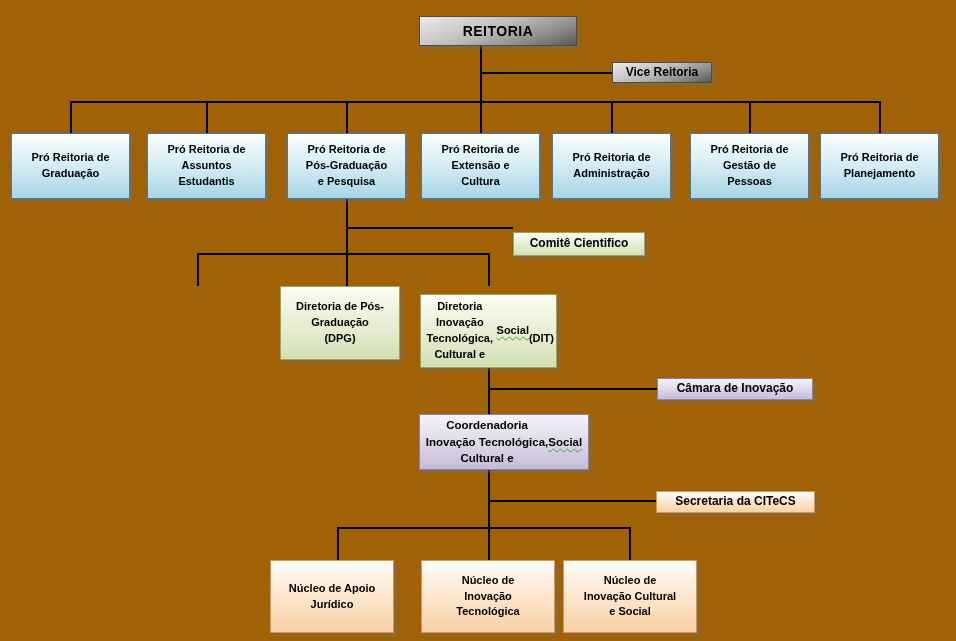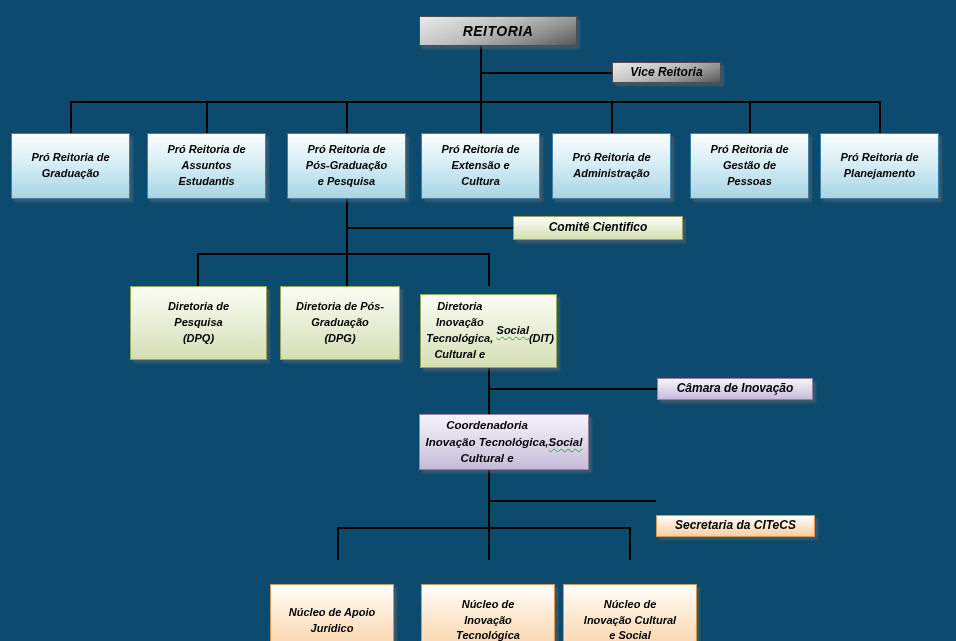--- a/index.html
+++ b/index.html
@@ -1,22 +1,21 @@
 <!DOCTYPE html>
 <html style="--line: #000000; --wavy: #3aa13a; --gray-top: #ebebeb; --gray-bottom: #575757; --gray-border: #4d4d4d; --blue-top: #f9fdfe; --blue-bottom: #a7d5e6; --blue-border: #3e7fa7; --green-top: #fbfcf3; --green-bottom: #d4dfb4; --green-border: #93a756; --purple-top: #f5f3f9; --purple-bottom: #c6bbd9; --purple-border: #8f82a5; --orange-top: #fffdfa; --orange-bottom: #f9d0a5; --orange-border: #d89554;"><head>
 <meta charset="utf-8">
 <style>
   html,body{margin:0;padding:0;background:#ffffff;}
   #canvas{
     position:relative;
     width:956px;height:641px;
-    background:#0c4a6e;
+    background:#a16207;
     font-family:"Liberation Sans","DejaVu Sans",sans-serif;
     overflow:hidden;
-    font-style:italic;
   }
   
   .h,.v{position:absolute;background:var(--line,#000);}
   .h{height:2px;}
   .v{width:2px;}
   
   .node{
     position:absolute;
     display:flex;align-items:center;justify-content:center;
     text-align:center;
@@ -40,21 +39,20 @@
     border-color:var(--green-border);
     background:linear-gradient(to bottom,var(--green-top) 0%,#eaf0d8 45%,var(--green-bottom) 100%);
   }
   .purple{
     border-color:var(--purple-border);
     background:linear-gradient(to bottom,var(--purple-top) 0%,#e1dcec 45%,var(--purple-bottom) 100%);
   }
   .orange{
     border-color:var(--orange-border);
     background:linear-gradient(to bottom,var(--orange-top) 0%,#fde8d0 45%,var(--orange-bottom) 100%);
-    margin-top:24px;
   }
   .root-label{font-size:14px;letter-spacing:.5px;}
   .side-label{font-size:12px;white-space:nowrap;}
   .coord-label{font-size:11.5px;margin-left:16px;}
   .wavy{
     text-decoration-line:underline;
     text-decoration-style:wavy;
     text-decoration-color:var(--wavy,#3aa13a);
     text-decoration-thickness:1px;
     text-underline-offset:2px;
@@ -82,46 +80,43 @@
   <div class="v" style="left:488px;top:360px;height:54px"></div>
   <div class="h" style="left:488px;top:388px;width:169px"></div>
   <div class="v" style="left:488px;top:470px;height:90px"></div>
   <div class="h" style="left:488px;top:500px;width:168px"></div>
   <div class="h" style="left:337px;top:527px;width:294px"></div>
   <div class="v" style="left:337px;top:527px;height:33px"></div>
   <div class="v" style="left:629px;top:527px;height:33px"></div>
 
   <div class="node gray root-label" style="left:419px;top:16px;width:158px;height:30px">REITORIA</div>
 
-  <div class="node gray side-label" style="left:612px;top:62px;width:109px;height:21px">Vice Reitoria</div>
+  <div class="node gray side-label" style="left:612px;top:62px;width:100px;height:21px">Vice Reitoria</div>
 
   <div class="node blue" style="left:11px;top:133px;width:119px;height:66px">Pró Reitoria de
 Graduação</div>
   <div class="node blue" style="left:147px;top:133px;width:119px;height:66px">Pró Reitoria de
 Assuntos
 Estudantis</div>
   <div class="node blue" style="left:287px;top:133px;width:119px;height:66px">Pró Reitoria de
 Pós-Graduação
 e Pesquisa</div>
   <div class="node blue" style="left:421px;top:133px;width:119px;height:66px">Pró Reitoria de
 Extensão e
 Cultura</div>
   <div class="node blue" style="left:552px;top:133px;width:119px;height:66px">Pró Reitoria de
 Administração</div>
   <div class="node blue" style="left:690px;top:133px;width:119px;height:66px">Pró Reitoria de
 Gestão de
 Pessoas</div>
   <div class="node blue" style="left:820px;top:133px;width:119px;height:66px">Pró Reitoria de
 Planejamento</div>
 
-  <div class="node green side-label" style="left:513px;top:216px;width:170px;height:24px">Comitê Cientifico</div>
+  <div class="node green side-label" style="left:513px;top:232px;width:132px;height:24px">Comitê Cientifico</div>
 
-  <div class="node green" style="left:130px;top:286px;width:137px;height:74px">Diretoria de
-Pesquisa
-(DPQ)</div>
   <div class="node green" style="left:280px;top:286px;width:120px;height:74px">Diretoria de Pós-
 Graduação
 (DPG)</div>
   <div class="node green" style="left:420px;top:294px;width:137px;height:74px">Diretoria Inovação
 Tecnológica,
 Cultural e <span class="wavy">Social</span>
 (DIT)</div>
 
   <div class="node purple side-label" style="left:657px;top:378px;width:156px;height:22px">Câmara de Inovação</div>
 

